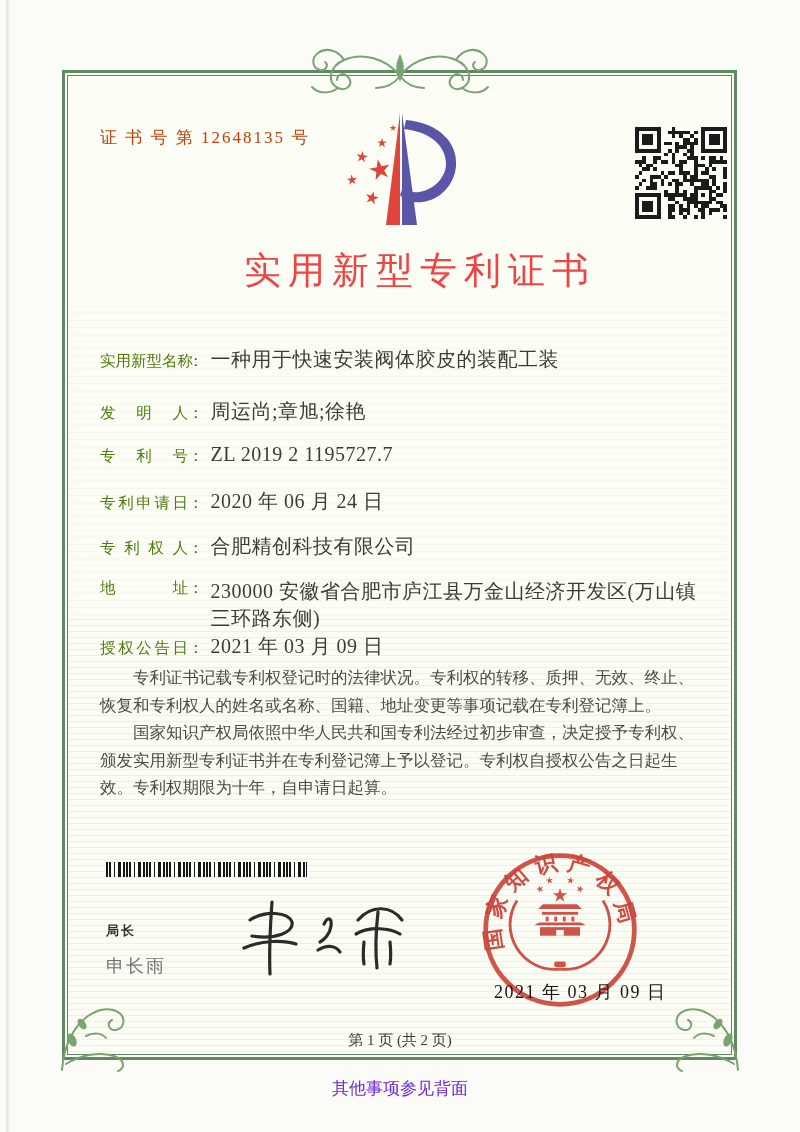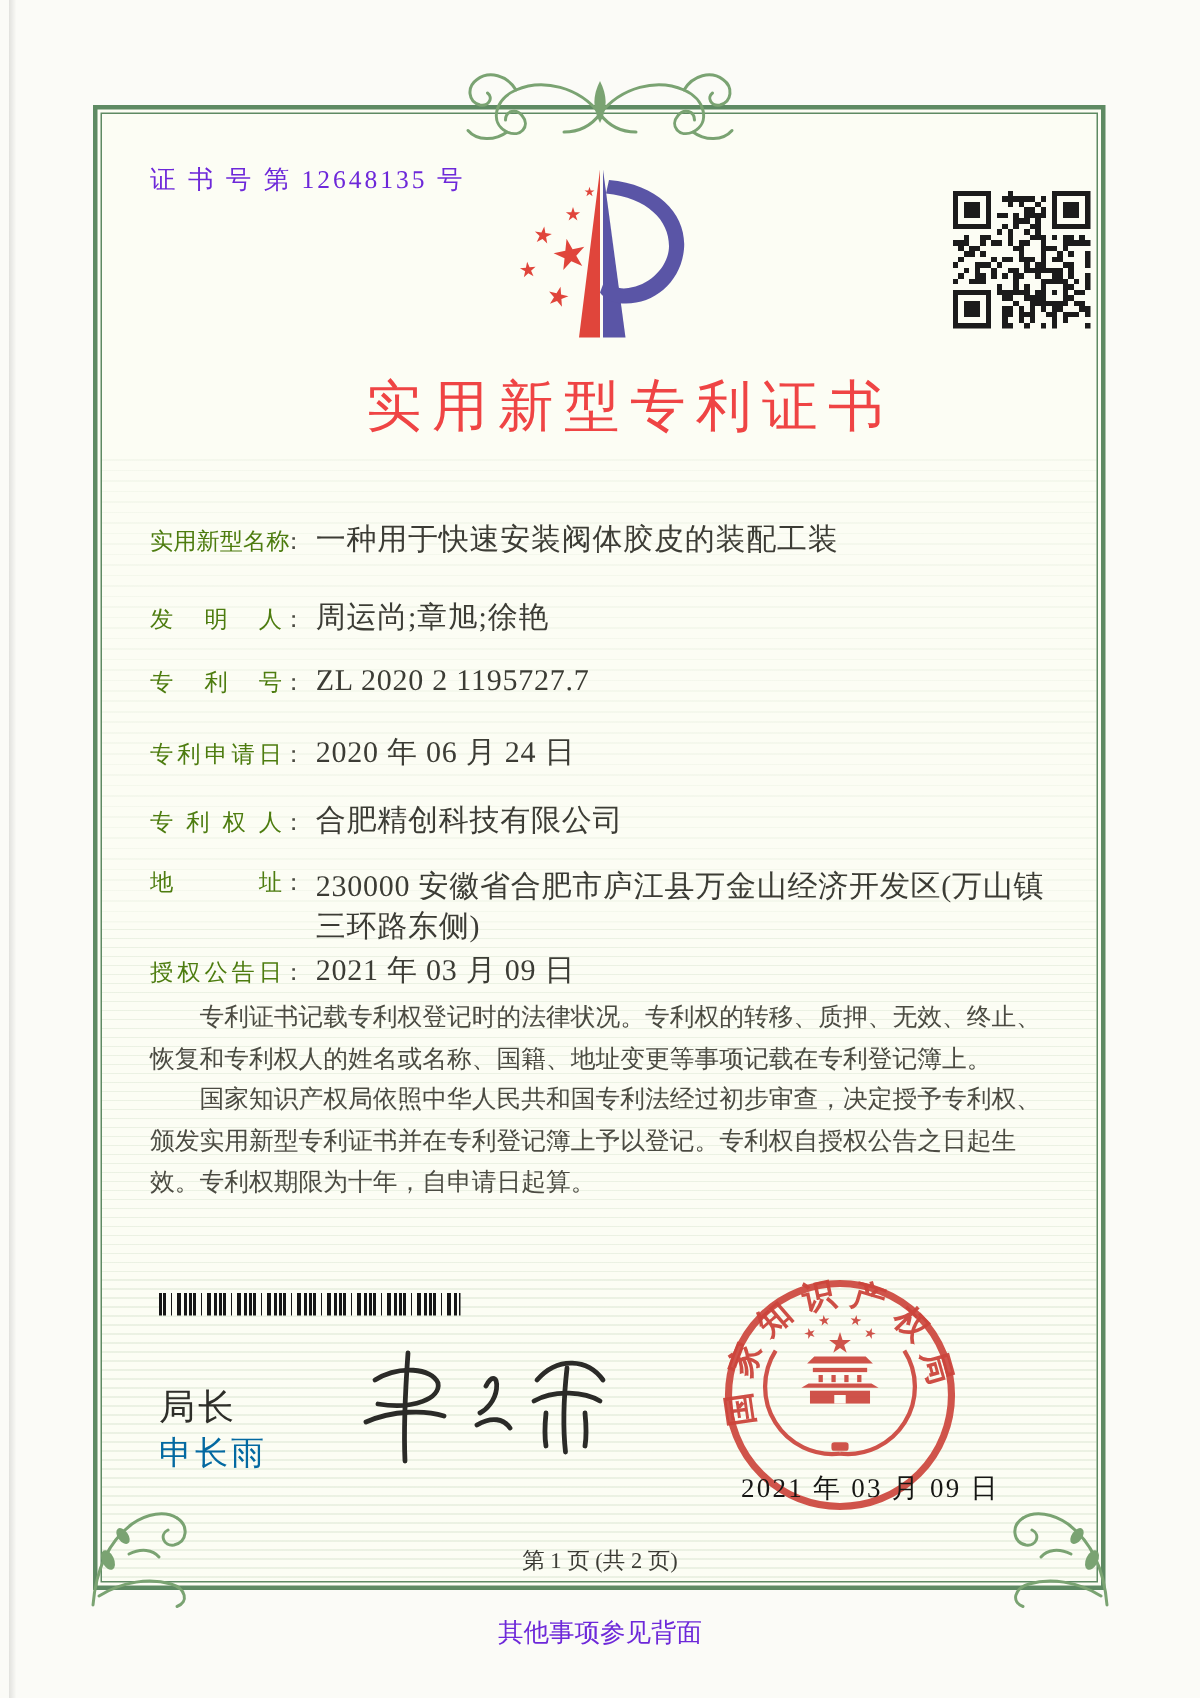--- a/index.html
+++ b/index.html
@@ -13,39 +13,39 @@
   .frame{position:absolute;left:62px;top:70px;width:669px;height:984px;
     border:3px solid var(--border-green);background:#fcfdf4;}
   .frame::after{content:"";position:absolute;inset:2px;border:1px solid var(--border-green);}
   .waves{position:absolute;left:68px;top:615px;width:663px;height:437px;
     background:repeating-linear-gradient(0deg,rgba(124,163,114,0.13) 0 1px,rgba(0,0,0,0) 1px 6px);}
   .waves2{position:absolute;left:68px;top:300px;width:663px;height:315px;
     background:repeating-linear-gradient(0deg,rgba(124,163,114,0.06) 0 1px,rgba(0,0,0,0) 1px 7px);}
   .orn-top{position:absolute;left:290px;top:42px;}
   .orn-bl{position:absolute;left:56px;top:992px;}
   .orn-br{position:absolute;left:649px;top:992px;transform:scaleX(-1);}
-  .cert-no{position:absolute;left:100px;top:108px;font-size:17px;letter-spacing:2px;color:#6d28d9;}
+  .cert-no{position:absolute;left:100px;top:126px;font-size:17px;letter-spacing:2px;color:#c2410c;}
   .logo{position:absolute;left:336px;top:110px;}
   .qr{position:absolute;left:635px;top:127px;}
   .title{position:absolute;left:0;top:246px;width:800px;text-align:center;
     font-size:37px;letter-spacing:7px;color:#ef4444;font-weight:500;padding-left:20px;}
   .row{position:absolute;left:100px;width:608px;white-space:nowrap;}
   .flabel{display:inline-block;width:88px;font-size:15.5px;color:#4d7c0f;
     text-align:justify;text-align-last:justify;vertical-align:baseline;}
   .fcolon{font-size:15.5px;color:#4a4a41;margin-right:7px;}
   .fvalue{font-size:20px;color:#3c3c35;letter-spacing:0.5px;}
   .fvalue.wrap{display:inline-block;width:498px;vertical-align:top;line-height:27px;white-space:normal;}
   .grant2{position:absolute;left:258px;top:0;}
   .paras{position:absolute;left:100px;top:664px;width:606px;}
   .paras p{margin:0;text-indent:2em;font-size:16.5px;line-height:27.5px;color:#4b4b42;}
   .barcode{position:absolute;left:106px;top:862px;width:201px;height:15px;
     background:repeating-linear-gradient(90deg,#161616 0 2px,#fcfdf4 2px 3px,#161616 3px 5px,#fcfdf4 5px 8px,#161616 8px 9px,#fcfdf4 9px 12px,#161616 12px 15px,#fcfdf4 15px 17px,#161616 17px 19px,#fcfdf4 19px 20px);}
-  .signer-title{position:absolute;left:106px;top:922px;font-size:24px;letter-spacing:2px;color:#2e2e29;
-    font-family:"Liberation Sans","DejaVu Sans",sans-serif;}
-  .signer-name{position:absolute;left:106px;top:954px;font-size:22px;letter-spacing:2px;color:#0369a1;
+  .signer-title{position:absolute;left:106px;top:922px;font-size:13px;letter-spacing:2px;color:#2e2e29;
+    font-family:"Liberation Sans","DejaVu Sans",sans-serif;font-weight:bold;}
+  .signer-name{position:absolute;left:106px;top:954px;font-size:18px;letter-spacing:2px;color:#737373;
     font-family:Liberation Sans, sans-serif;}
   .signature{position:absolute;left:232px;top:890px;}
   .seal{position:absolute;left:479px;top:849px;}
   .seal-date{position:absolute;left:494px;top:980px;font-size:18px;letter-spacing:1.5px;color:#161614;}
   .page-no{position:absolute;left:0;top:1031px;width:800px;text-align:center;font-size:15px;color:#3c3c35;}
   .back-note{position:absolute;left:0;top:1077px;width:800px;text-align:center;font-size:17px;color:#6d28d9;}
   svg text{font-family:"Liberation Serif","DejaVu Serif",serif;}
 </style>
 </head>
 <body>
@@ -423,21 +423,21 @@
 
 <h1 class="title" style="margin:0;font-weight:500;">实用新型专利证书</h1>
 
 <div class="row" style="top:346px">
   <span class="flabel">实用新型名称</span><span class="fcolon">：</span><span class="fvalue">一种用于快速安装阀体胶皮的装配工装</span>
 </div>
 <div class="row" style="top:398px">
   <span class="flabel">发明人</span><span class="fcolon">：</span><span class="fvalue">周运尚;章旭;徐艳</span>
 </div>
 <div class="row" style="top:443px">
-  <span class="flabel">专利号</span><span class="fcolon">：</span><span class="fvalue">ZL 2020 2 1195727.7</span>
+  <span class="flabel">专利号</span><span class="fcolon">：</span><span class="fvalue">ZL 2019 2 1195727.7</span>
 </div>
 <div class="row" style="top:488px">
   <span class="flabel">专利申请日</span><span class="fcolon">：</span><span class="fvalue">2020 年 06 月 24 日</span>
 </div>
 <div class="row" style="top:533px">
   <span class="flabel">专利权人</span><span class="fcolon">：</span><span class="fvalue">合肥精创科技有限公司</span>
 </div>
 <div class="row" style="top:578px">
   <span class="flabel">地址</span><span class="fcolon">：</span><span class="fvalue wrap">230000 安徽省合肥市庐江县万金山经济开发区(万山镇三环路东侧)</span>
 </div>

